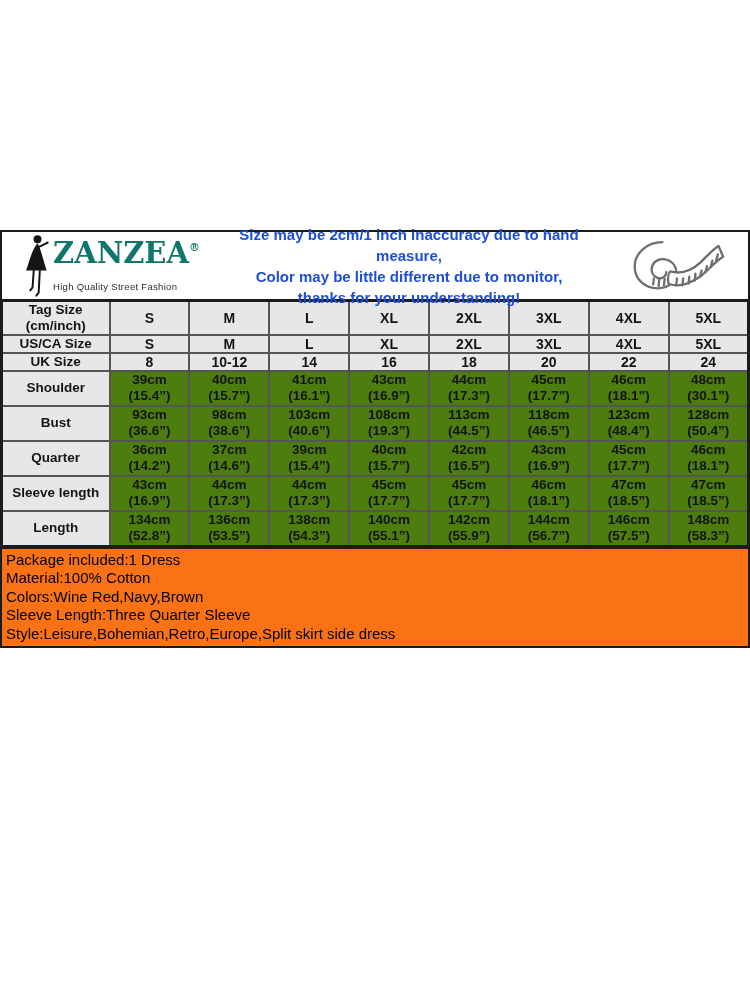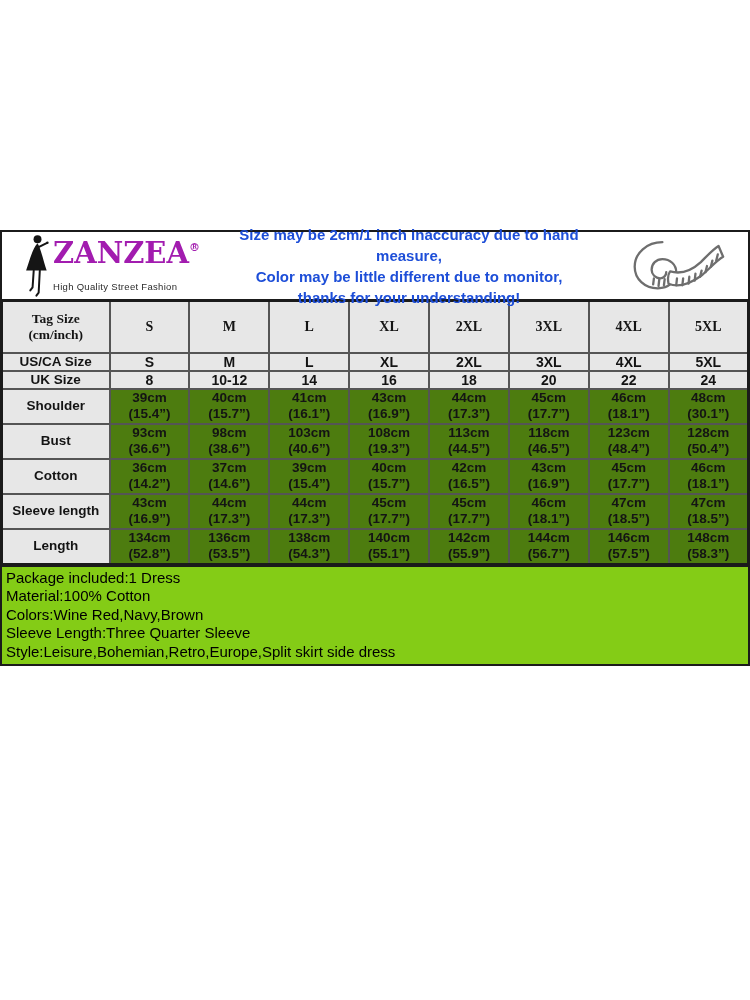--- a/index.html
+++ b/index.html
@@ -13,21 +13,21 @@
   .header-box {
     box-sizing:border-box; width:750px; height:71px;
     border:2px solid #1b1b1b; background:#fff;
     display:flex; align-items:center;
   }
   .logo { display:flex; align-items:center; padding-left:18px; width:192px; flex:0 0 auto; }
   .logo-figure { width:32px; height:64px; flex:0 0 auto; }
   .logo-textwrap { margin-left:1px; }
   .brand-line {
     font-family:"DejaVu Serif", serif; font-weight:bold; font-size:29px; line-height:29px;
-    color:#a21caf; white-space:nowrap;
+    color:#0f766e; white-space:nowrap;
   }
   .brand-reg { font-size:11px; vertical-align:top; position:relative; top:-6px; }
   .tagline { font-size:9.5px; color:#2b2b2b; letter-spacing:0.3px; margin-top:13px; white-space:nowrap; }
 
   .notice { flex:1 1 auto; text-align:center; font-weight:bold; font-size:15px; line-height:21px; color:#1d4ed8; }
 
   .tape-wrap { flex:0 0 auto; width:142px; display:flex; justify-content:center; }
   .tape { width:128px; height:60px; }
   .tape path, .tape line { stroke:#6e6e6e; stroke-width:3; fill:none; stroke-linecap:round; stroke-linejoin:round; }
   .tape path.band { fill:#ffffff; }
@@ -37,28 +37,28 @@
     width:750px; border-collapse:collapse; table-layout:fixed;
     margin-top:-2px; border:3px solid #1b1b1b;
   }
   .size-table th, .size-table td {
     border:2px solid #555555; padding:0; text-align:center; vertical-align:middle;
     font-weight:bold; color:#141414;
   }
   .size-table th { background:#e7e7e7; font-size:13.5px; line-height:15.5px; }
   tr.size-row  { height:16px; }
   tr.size-row td { background:#e7e7e7; font-size:14px; }
-  tr.tag-row   { height:52px;font-family:Liberation Serif, serif; }
+  tr.tag-row   { height:34px; }
   tr.measure-row { height:24px; }
   tr.measure-row td { background:#4d7c0f; font-size:13.5px; line-height:16.5px; }
 
   
   .details-box {
     box-sizing:border-box; width:750px; border:2px solid #1b1b1b; margin-top:-1px;
-    padding:2px 4px 3px; background:#84cc16;
+    padding:2px 4px 3px; background:#f97316;
   }
   .details-line { font-size:15px; line-height:18.6px; color:#000; white-space:nowrap; }
 </style>
 </head>
 <body>
 
 <div class="content">
 
   <div class="header-box">
     <div class="logo">
@@ -226,21 +226,21 @@
             <div>123cm</div>
             <div>(48.4”)</div>
           </td>
           <td>
             <div>128cm</div>
             <div>(50.4”)</div>
           </td>
         </tr>
         <tr class="measure-row">
           <th>
-            <div>Cotton</div>
+            <div>Quarter</div>
           </th>
           <td>
             <div>36cm</div>
             <div>(14.2”)</div>
           </td>
           <td>
             <div>37cm</div>
             <div>(14.6”)</div>
           </td>
           <td>

